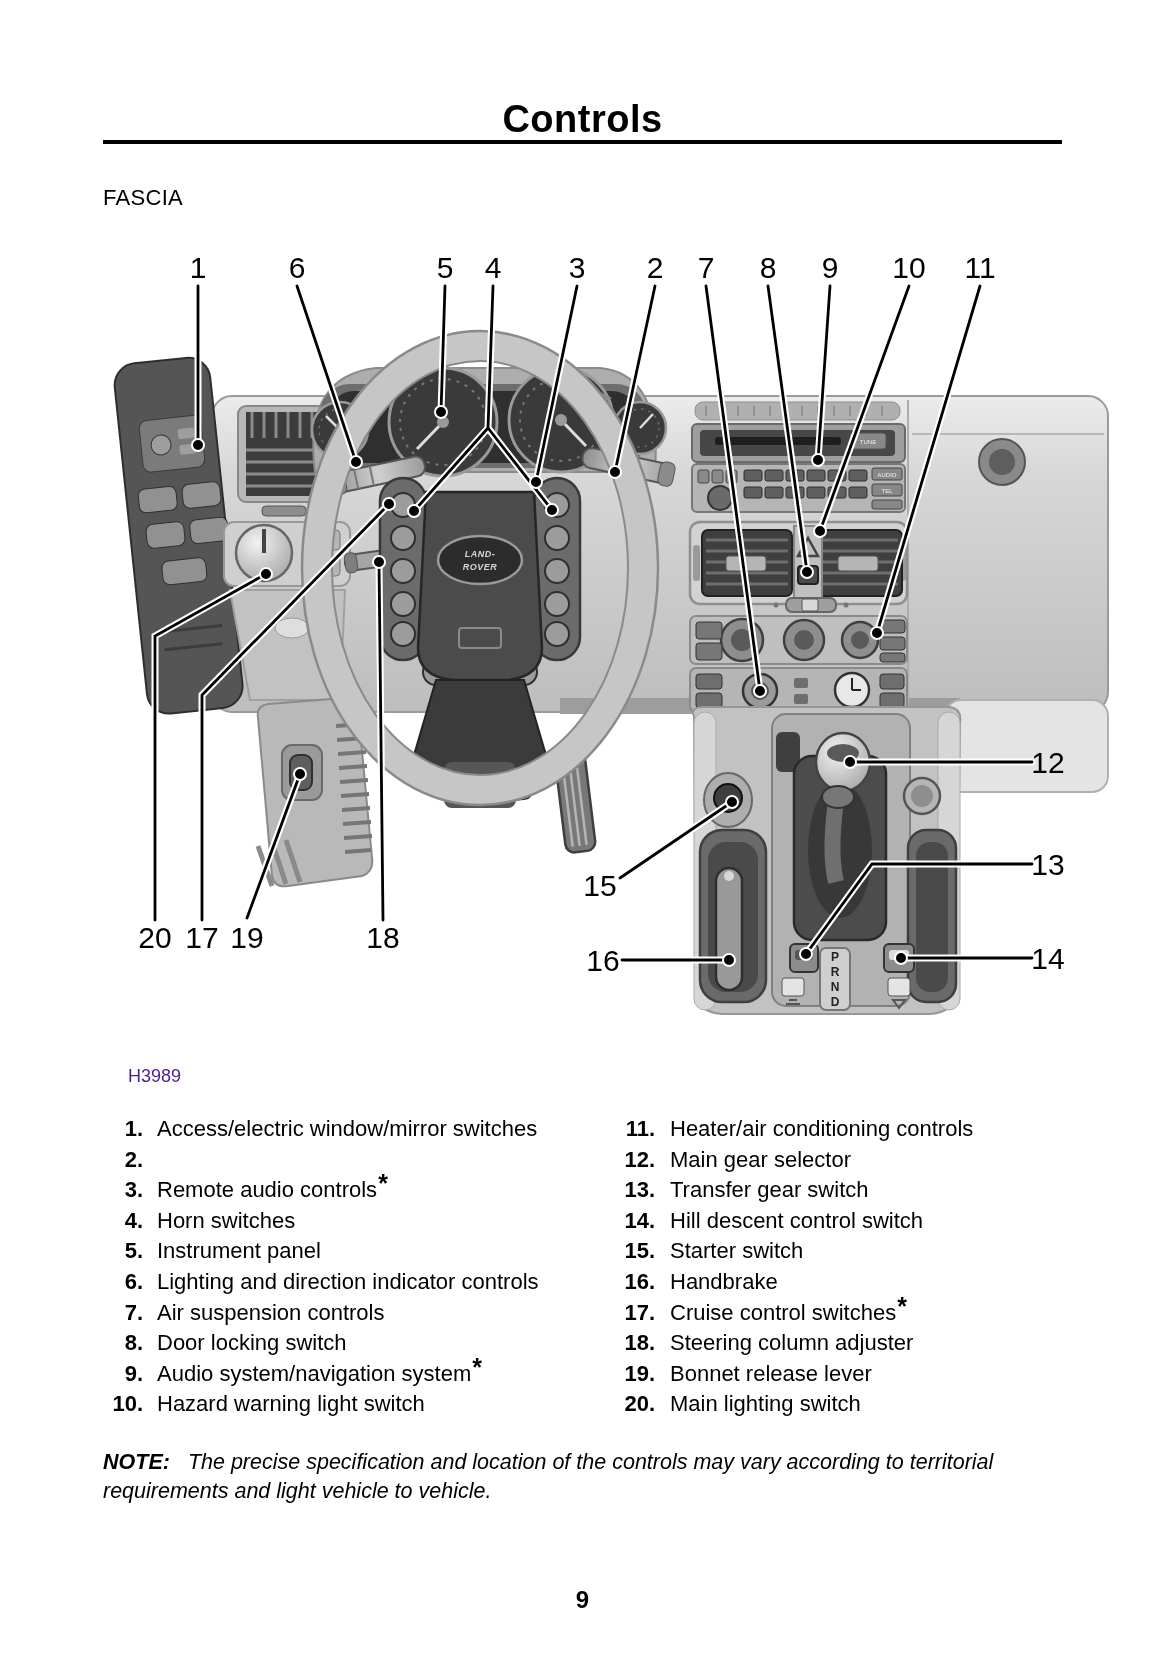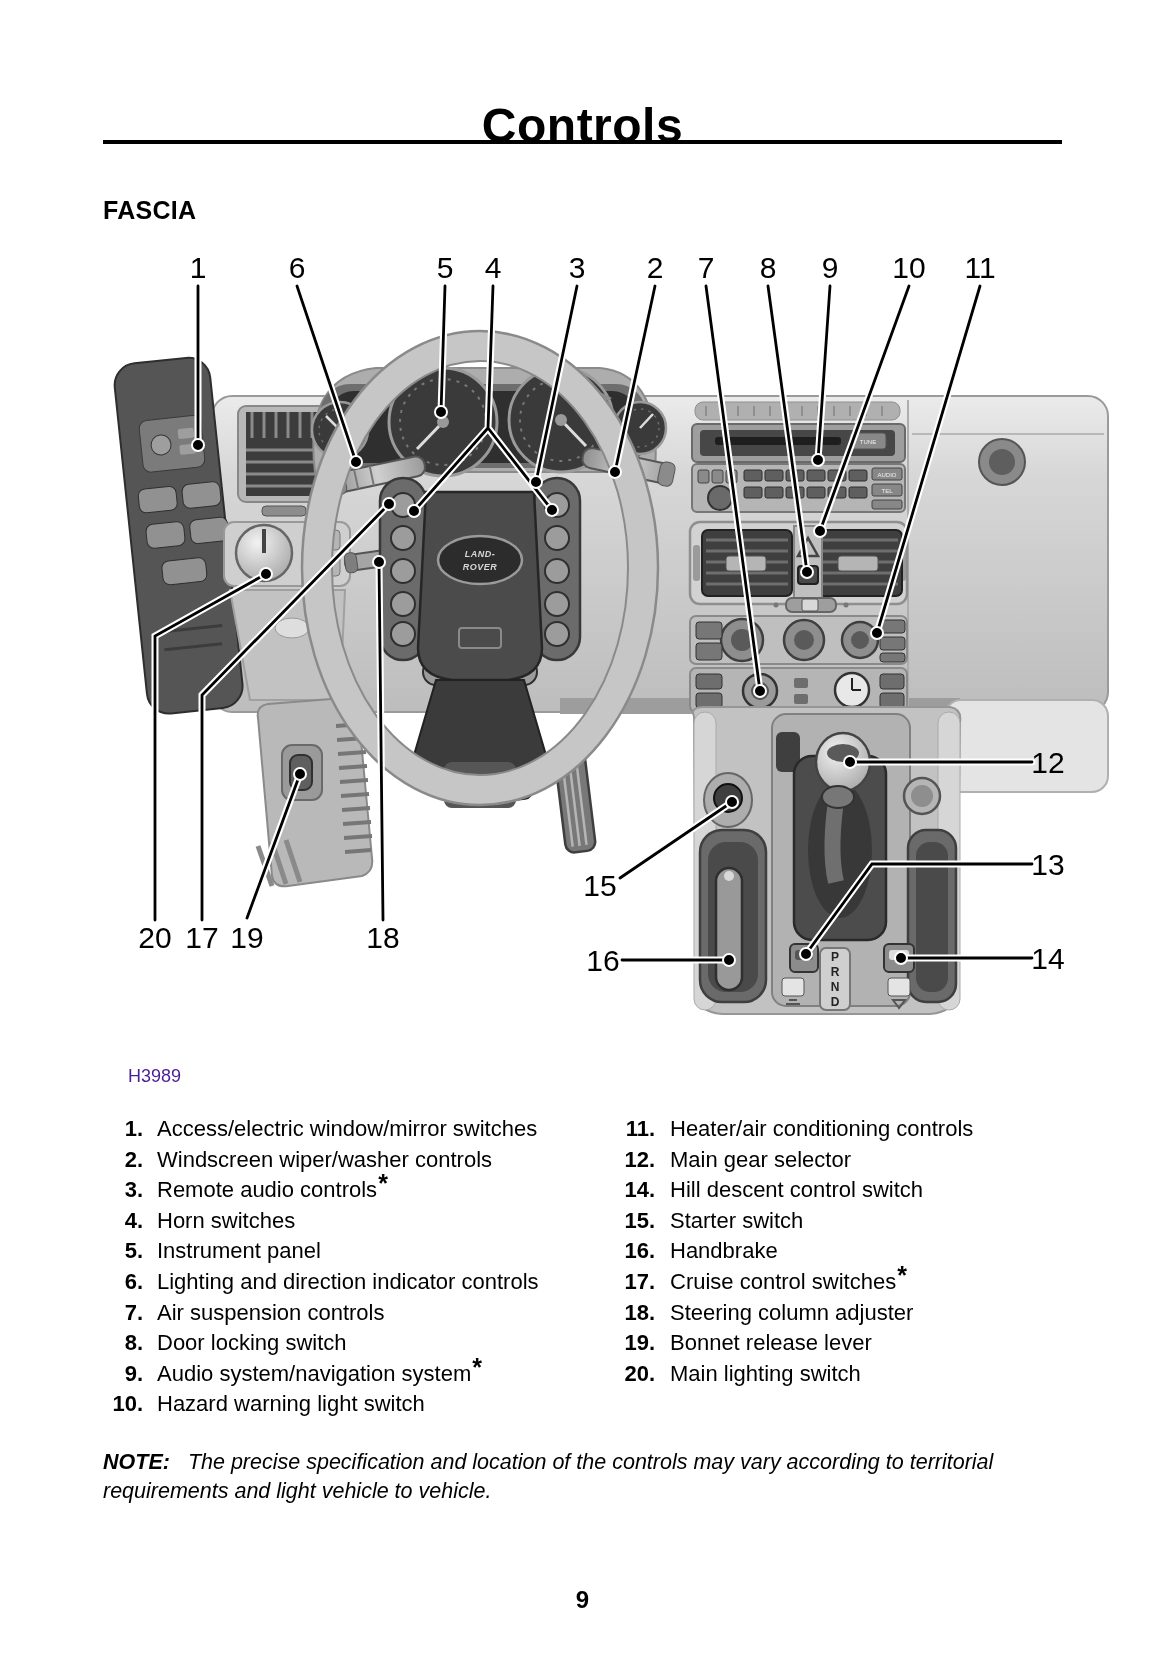--- a/index.html
+++ b/index.html
@@ -1,21 +1,21 @@
 <!DOCTYPE html>
 <html><head>
 <meta charset="utf-8">
 <style>
   html,body{margin:0;padding:0;background:#888;}
   .page{position:relative;width:1165px;height:1653px;background:#ffffff;
         font-family:"Liberation Sans",sans-serif;color:#000;overflow:hidden;margin:0 auto;}
   .title{position:absolute;top:98px;left:103px;width:959px;text-align:center;
-         font-size:48px;font-weight:bold;letter-spacing:.5px;}
+         font-size:38px;font-weight:bold;letter-spacing:.5px;}
   .rule{position:absolute;top:140px;left:103px;width:959px;height:4px;background:#000;}
-  .fascia{position:absolute;top:196px;left:103px;font-size:25px;font-weight:bold;letter-spacing:.3px;}
+  .fascia{position:absolute;top:185px;left:103px;font-size:22px;font-weight:normal;letter-spacing:.3px;}
   .figcode{position:absolute;top:1066px;left:128px;font-size:18px;color:#4c1d95;}
   .legend-col{position:absolute;top:1114px;font-size:22px;line-height:30.6px;}
   .col-left{left:95px;width:500px;}
   .col-right{left:608px;width:520px;}
   .lrow{display:flex;}
   .lnum{flex:0 0 48px;text-align:right;font-weight:bold;padding-right:14px;}
   .col-right .lnum{flex-basis:47px;padding-right:15px;text-align:right;}
   .llbl{white-space:nowrap;}
   .llbl sup{font-weight:bold;font-size:25px;line-height:0;vertical-align:5px;margin-left:1px;}
   .note{position:absolute;top:1448px;left:103px;width:900px;font-size:21.5px;
@@ -469,21 +469,20 @@
 
   <div class="figcode">H3989</div>
 
   <div class="legend-col col-left">
     <div class="lrow">
         <span class="lnum">1.</span>
         <span class="llbl"><span>Access/electric window/mirror switches</span><sup></sup></span>
       </div>
     <div class="lrow">
         <span class="lnum">2.</span>
-        <span class="llbl"><span>Windscreen wiper/washer controls</span><sup></sup></span>
       </div>
     <div class="lrow">
         <span class="lnum">3.</span>
         <span class="llbl"><span>Remote audio controls</span><sup>*</sup></span>
       </div>
     <div class="lrow">
         <span class="lnum">4.</span>
         <span class="llbl"><span>Horn switches</span><sup></sup></span>
       </div>
     <div class="lrow">
@@ -513,20 +512,24 @@
   </div>
 
   <div class="legend-col col-right">
     <div class="lrow">
         <span class="lnum">11.</span>
         <span class="llbl"><span>Heater/air conditioning controls</span><sup></sup></span>
       </div>
     <div class="lrow">
         <span class="lnum">12.</span>
         <span class="llbl"><span>Main gear selector</span><sup></sup></span>
+      </div>
+    <div class="lrow">
+        <span class="lnum">13.</span>
+        <span class="llbl"><span>Transfer gear switch</span><sup></sup></span>
       </div>
     <div class="lrow">
         <span class="lnum">14.</span>
         <span class="llbl"><span>Hill descent control switch</span><sup></sup></span>
       </div>
     <div class="lrow">
         <span class="lnum">15.</span>
         <span class="llbl"><span>Starter switch</span><sup></sup></span>
       </div>
     <div class="lrow">

